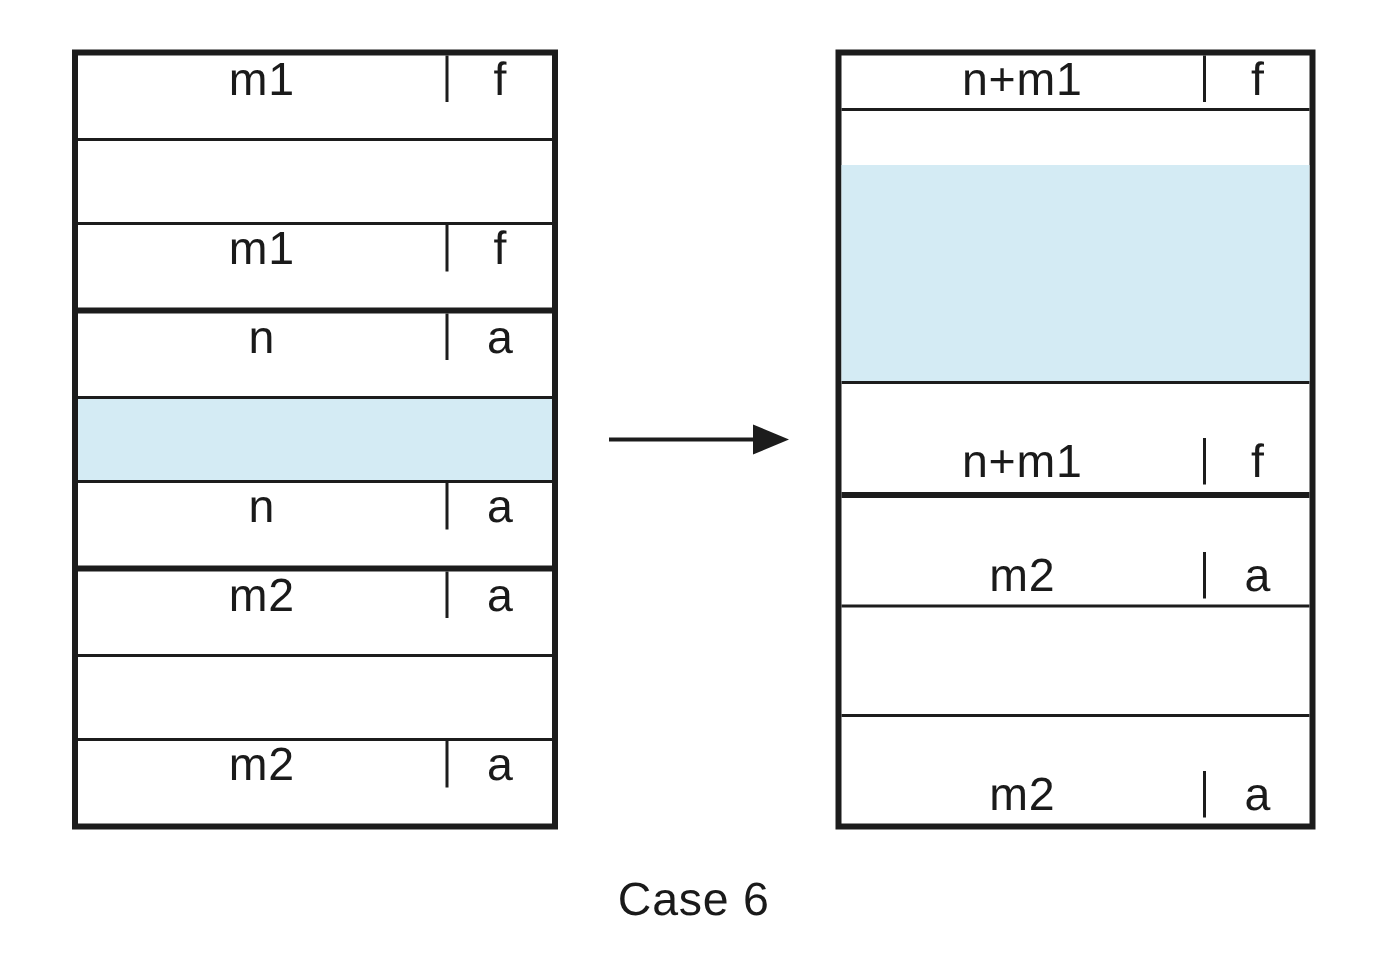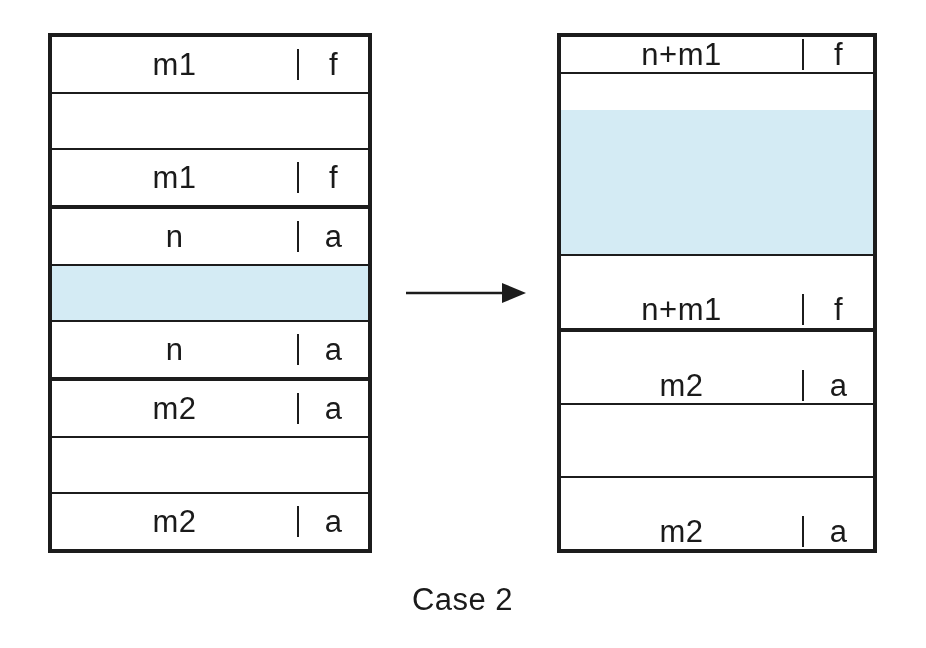--- a/index.html
+++ b/index.html
@@ -35,21 +35,21 @@
     left: 557px;
     top: 33px;
     width: 320px;
     height: 520px;
     gap: 36px;
   }
   .row {
     flex: 1;
     min-height: 0;
     display: flex;
-    align-items: center;
+    align-items: flex-start;
     border-bottom: 2px solid var(--line-color, #1c1c1c);
   }
   .row.thick { border-bottom: 4px solid var(--line-color, #1c1c1c); }
   .row:last-child { border-bottom: none; }
   .row.tall { flex: 4.1; }
   .row.free { background: var(--free-fill, #d4ebf4); }
   .cell {
     display: flex;
     align-items: center;
     justify-content: center;
@@ -132,15 +132,15 @@
       <div class="cell label">m2</div>
       <div class="cell tag">a</div>
     </div>
     <div class="row full"></div>
     <div class="row split">
       <div class="cell label">m2</div>
       <div class="cell tag">a</div>
     </div>
   </div>
 
-  <div class="caption">Case 2</div>
+  <div class="caption">Case 6</div>
 
 </div>
 
 </body></html>

